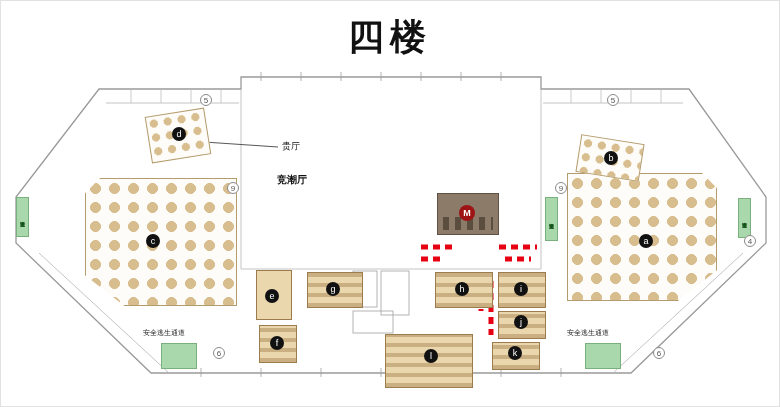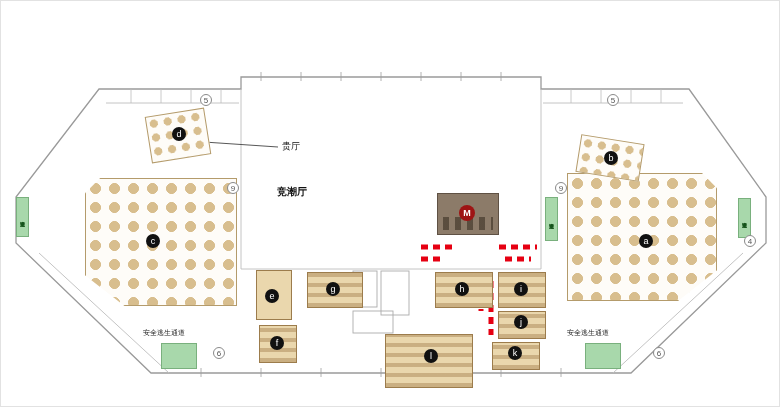--- a/index.html
+++ b/index.html
@@ -35,21 +35,21 @@
           background:#fff; color:#555; font-size:8px; line-height:11px; text-align:center; }
 
   
   .escape-v { position:absolute; width:13px; background:#a8d8ab; border:1px solid #79b07d;
               display:flex; align-items:center; justify-content:center; }
   .escape-v span { writing-mode:vertical-rl; font-size:5px; color:#14521a; letter-spacing:0; }
   .escape-rect { position:absolute; background:#a8d8ab; border:1px solid #79b07d; }
   .escape-label { position:absolute; font-size:7px; color:#222; white-space:nowrap; }
 
   .callout { position:absolute; font-size:9px; color:#111; white-space:nowrap; }
-  .callout.big { font-size:10px; font-weight:600;margin-top:12px; }
+  .callout.big { font-size:10px; font-weight:600; }
 </style>
 </head>
 <body>
 
 <div class="canvas">
 
   <svg class="plan" width="780" height="407" viewBox="0 0 780 407">
 
     <path d="M98 88 L240 88 L240 76 L540 76 L540 88 L688 88 L765 196 L765 242 L630 372 L150 372 L15 242 L15 196 Z" fill="none" stroke="#9a9a9a" stroke-width="1.3"></path>
 
@@ -70,20 +70,21 @@
     <g stroke="#e60012" stroke-width="5" stroke-dasharray="7 5" fill="none">
       <path d="M420 246 h34"></path>
       <path d="M420 258 h22"></path>
       <path d="M498 246 h38"></path>
       <path d="M504 258 h26"></path>
       <path d="M490 280 v54"></path>
       <path d="M480 284 v26"></path>
     </g>
   </svg>
 
+  <div class="title">四楼</div>
 
   <div class="hall" style="left:84px;top:177px;width:152px;height:128px;clip-path:polygon(10% 0,100% 0,100% 100%,26% 100%,0 76%,0 12%);"></div>
   <div class="hall" style="left:566px;top:172px;width:150px;height:128px;clip-path:polygon(0 0,90% 0,100% 12%,100% 76%,74% 100%,0 100%);"></div>
   <div class="hall small" style="left:147px;top:111px;width:60px;height:47px;transform:rotate(-9deg);"></div>
   <div class="hall small" style="left:577px;top:138px;width:64px;height:38px;transform:rotate(9deg);"></div>
 
   <div class="room" style="left:255px;top:269px;width:36px;height:50px;"></div>
   <div class="room furnished" style="left:258px;top:324px;width:38px;height:38px;"></div>
   <div class="room furnished" style="left:306px;top:271px;width:56px;height:36px;"></div>
   <div class="room furnished" style="left:434px;top:271px;width:58px;height:36px;"></div>

